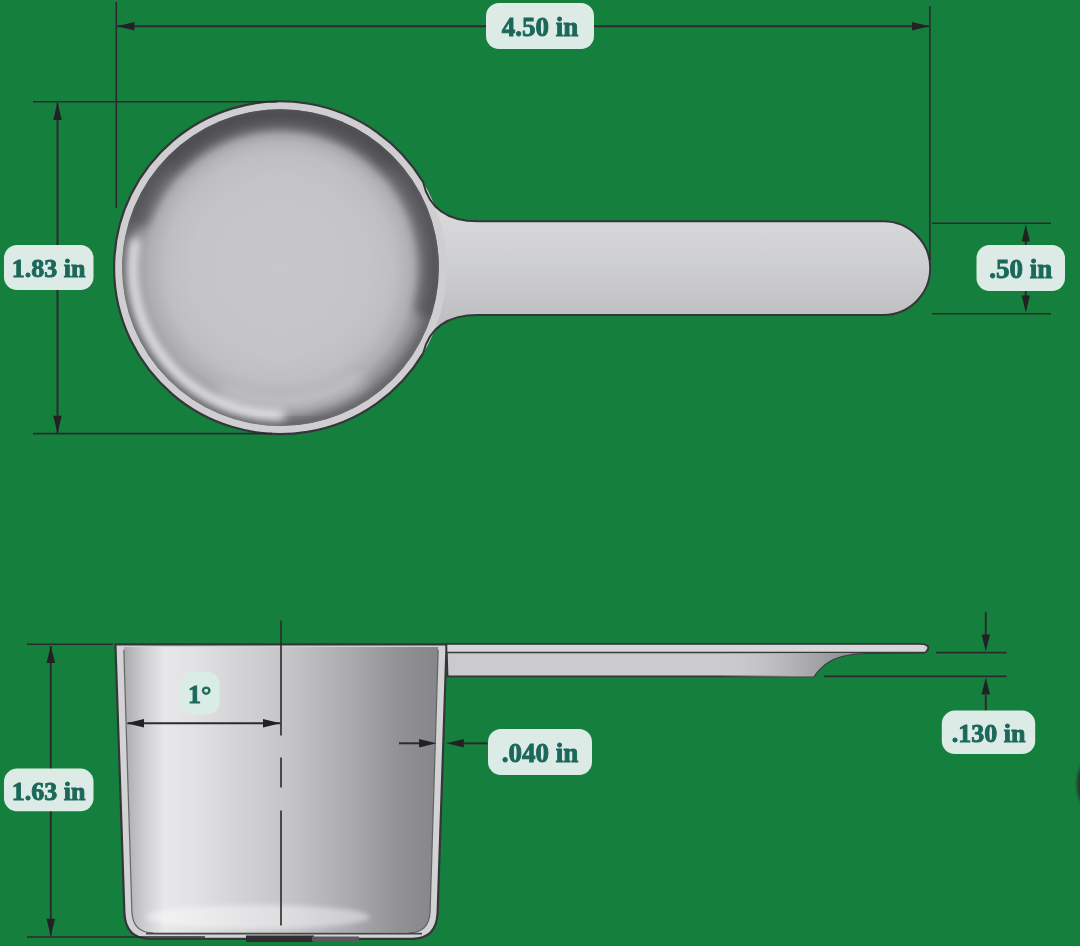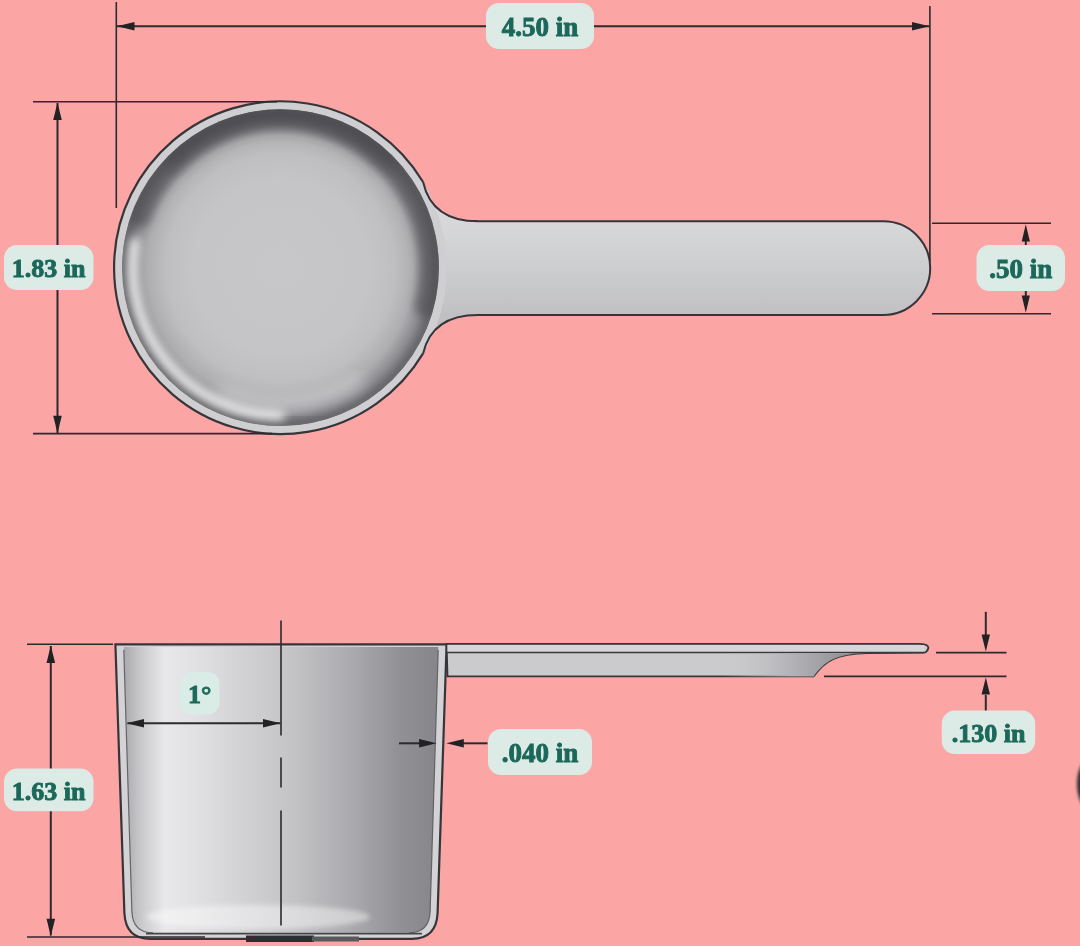--- a/index.html
+++ b/index.html
@@ -1,16 +1,16 @@
 <!DOCTYPE html>
 <html><head>
 <meta charset="utf-8">
 <style>
   html,body{margin:0;padding:0;background:#ffffff;}
-  .wrap{width:1080px;height:946px;position:relative;overflow:hidden;background:#fca5a5;}
+  .wrap{width:1080px;height:946px;position:relative;overflow:hidden;background:#15803d;}
   text{font-family:"Liberation Serif", serif;font-weight:bold;fill:#1b685a;stroke:#1b685a;stroke-width:0.9px;paint-order:stroke;}
 </style>
 </head>
 <body>
 <div class="wrap">
 <svg width="1080" height="946" viewBox="0 0 1080 946">
 <defs>
   <linearGradient id="handleTop" gradientUnits="userSpaceOnUse" x1="0" y1="219" x2="0" y2="317">
     <stop offset="0" stop-color="#d8d8da"></stop>
     <stop offset="0.45" stop-color="#cecfd1"></stop>

